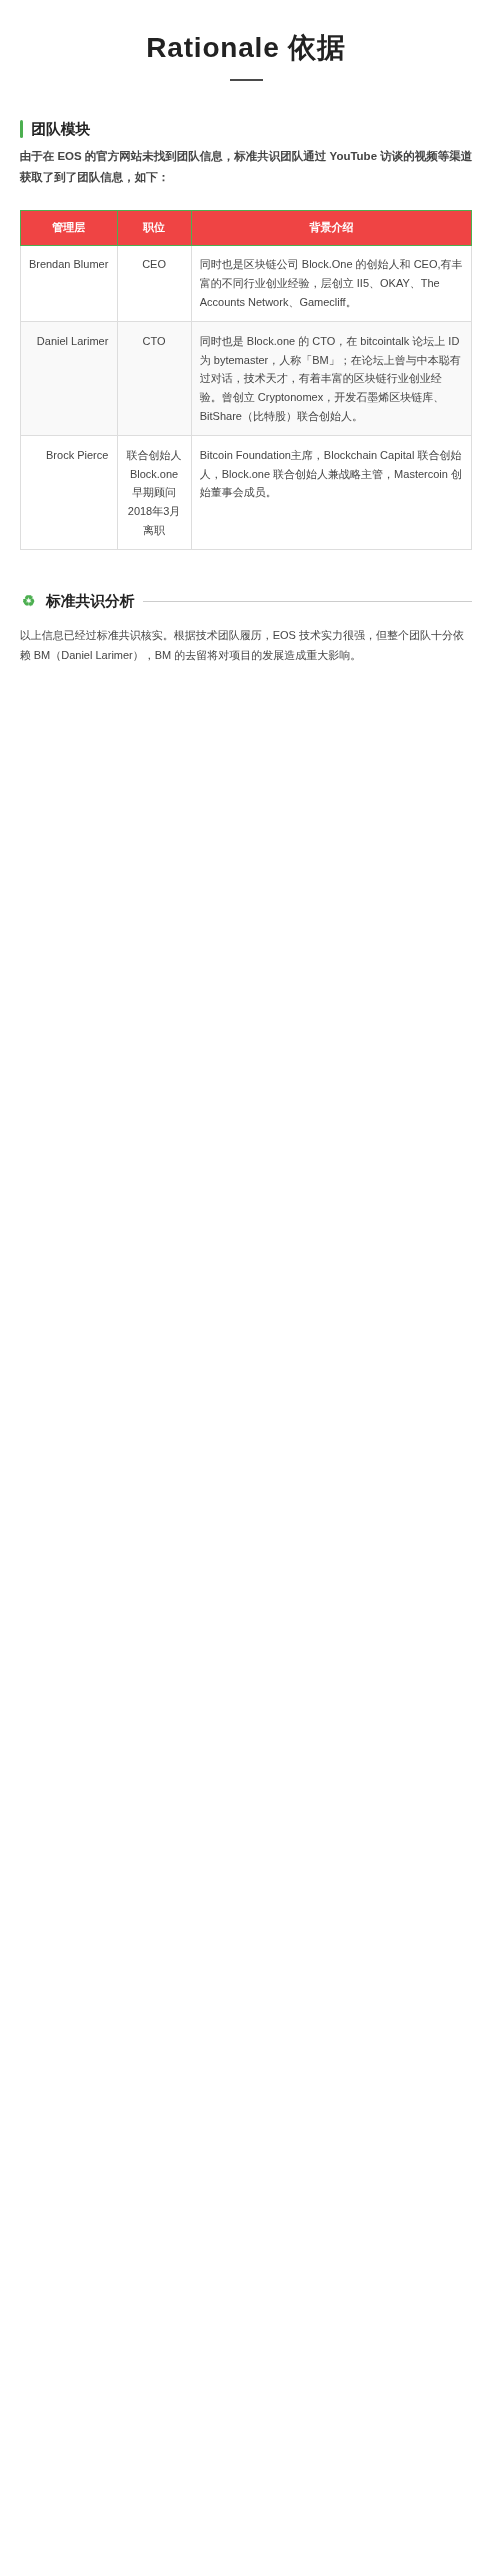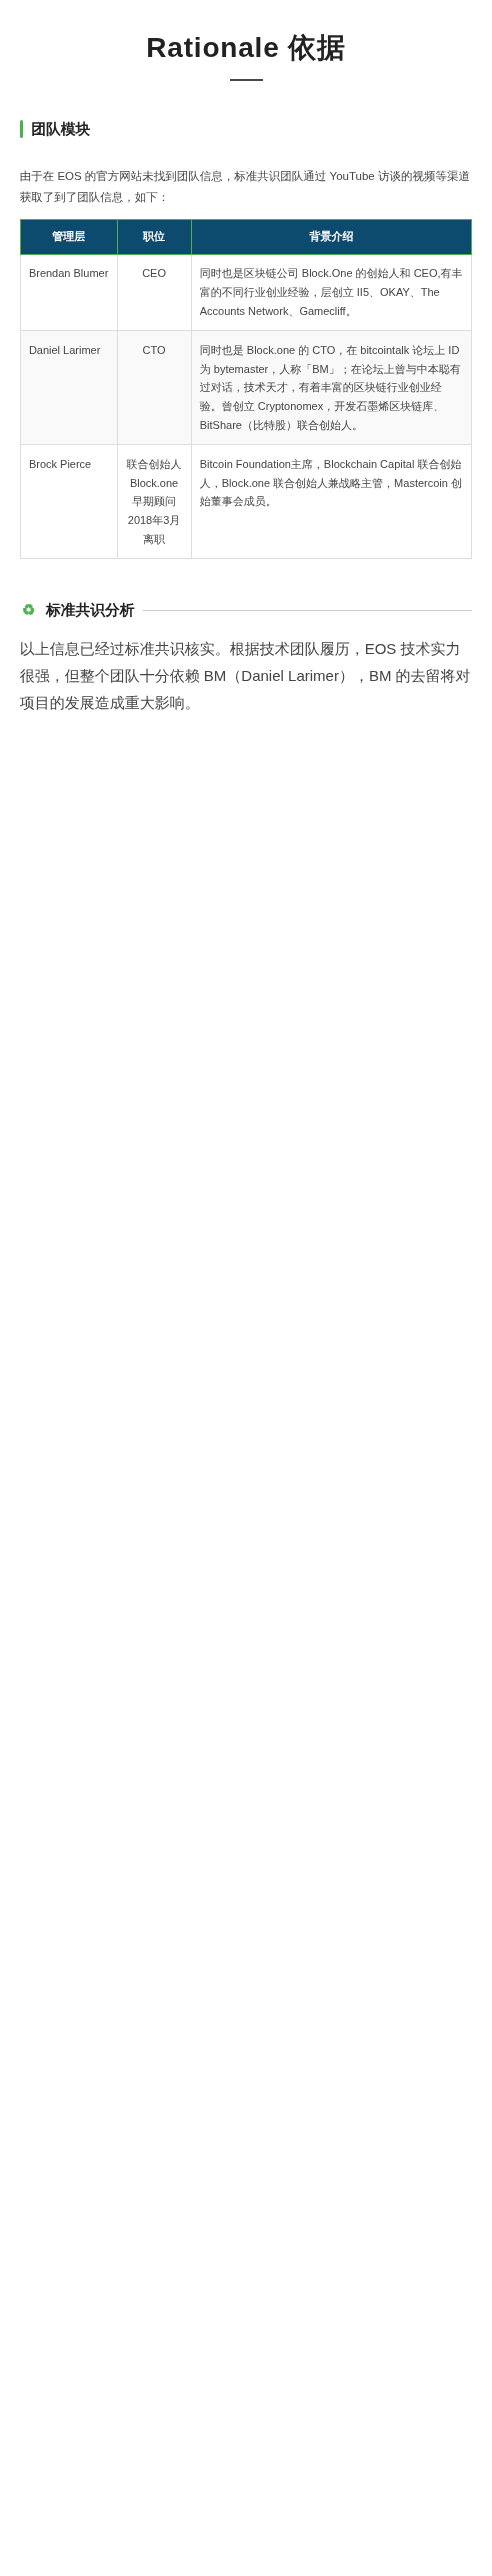--- a/index.html
+++ b/index.html
@@ -32,44 +32,45 @@
     .section {
       padding: 16.4px 19.7px 23px;
     }
 
     .section-title {
       display: flex;
       align-items: center;
       font-size: 14.8px;
       font-weight: bold;
       color: #222;
-      margin-bottom: 25px;
+      margin-bottom: 5px;
     }
     .section-title .bar {
       width: 3.3px;
       height: 18px;
       background: #4caf50;
       margin-right: 8.2px;
       border-radius: 1.6px;
     }
 
     .intro-text {
       font-size: 11.5px;
       color: #444;
       line-height: 1.8;
-      margin-bottom: 11px;
+      margin-bottom: 22px;
+      font-weight: bold;
     }
 
     table {
       width: 100%;
       border-collapse: collapse;
       font-size: 11px;
     }
     thead tr {
-      background: #0c4a6e;
+      background: #ef4444;
       color: #fff;
     }
     thead th {
       padding: 8.2px 6.6px;
       text-align: center;
       font-weight: bold;
       border: 0.8px solid #4caf50;
     }
     tbody tr {
       border: 0.8px solid #ddd;
@@ -82,21 +83,21 @@
     }
     tbody td {
       padding: 9.8px 8.2px;
       border: 0.8px solid #ddd;
       vertical-align: top;
       text-align: left;
       line-height: 1.7;
       color: #444;
     }
     tbody td:first-child {
-      text-align: left;
+      text-align: right;
       white-space: nowrap;
       width: 66px;
     }
     tbody td:nth-child(2) {
       text-align: center;
       width: 74px;
       margin-top: 38px;
     }
 
     .divider-section {
@@ -121,21 +122,21 @@
       font-size: 14.8px;
     }
     .divider-line {
       flex: 1;
       height: 0.8px;
       background: #ccc;
       margin-left: 8.2px;
     }
 
     .analysis-text {
-      font-size: 15px;
+      font-size: 11px;
       color: #444;
       line-height: 1.8;
     }
   </style>
 </head>
 <body>
 
 <div class="page-header">
   <h1>Rationale 依据</h1>
   <div class="underline"></div>

